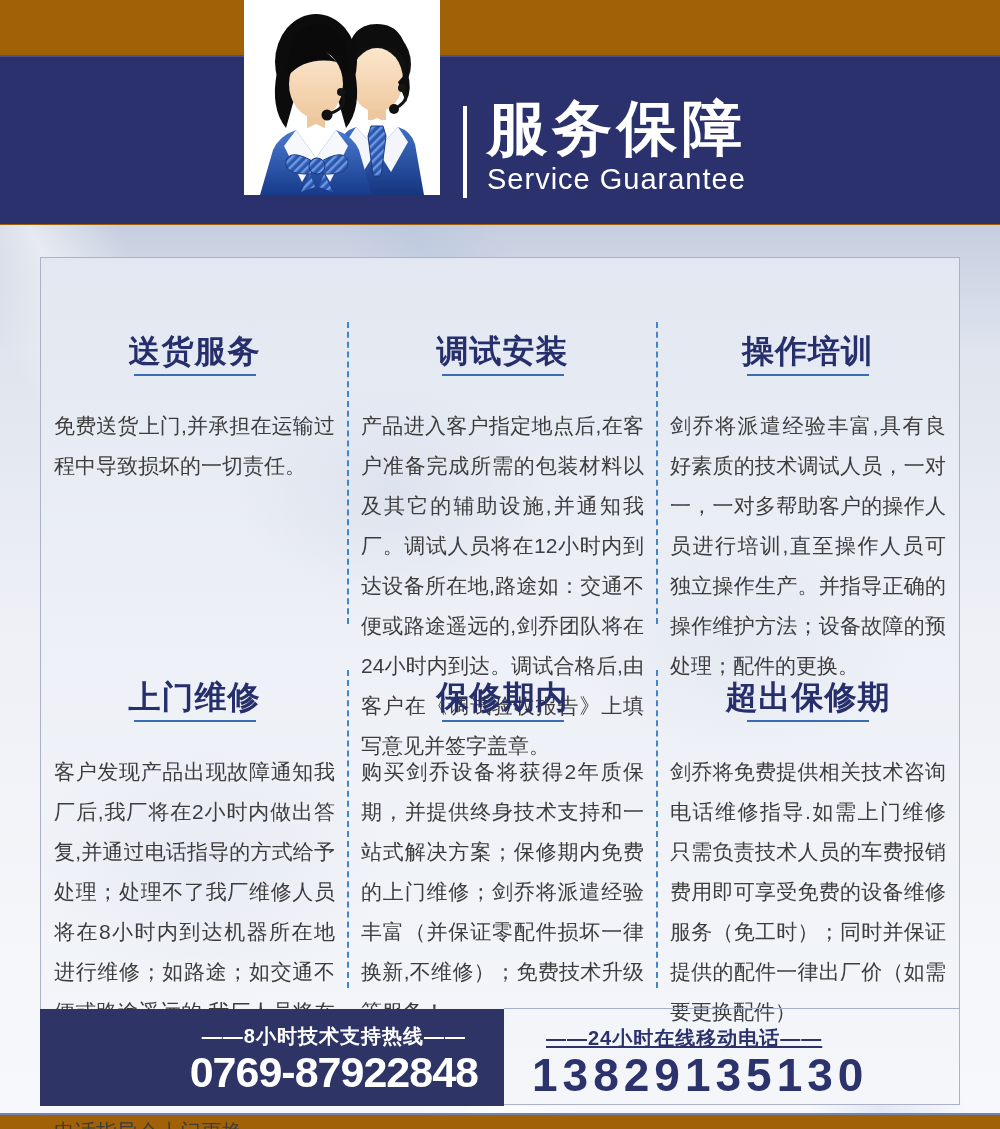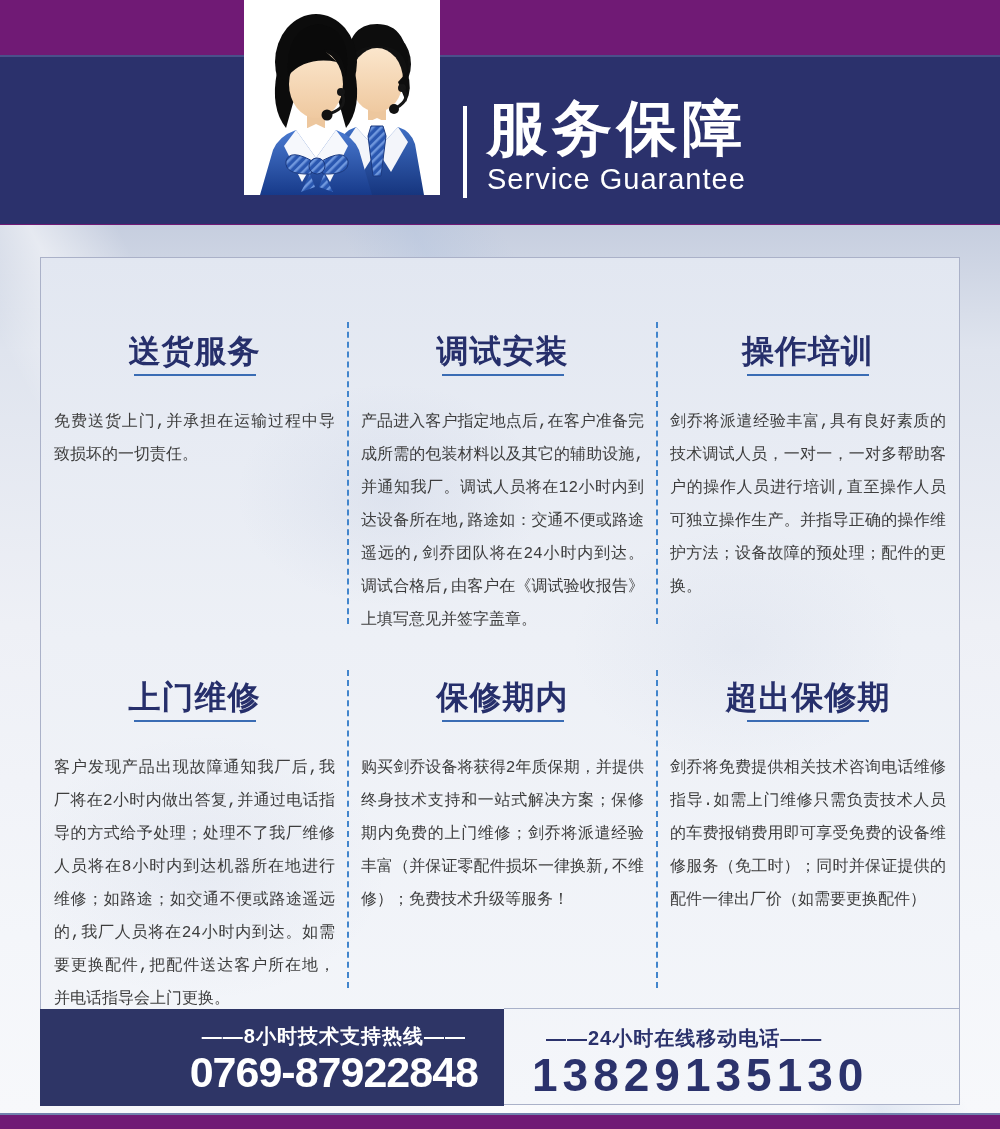--- a/index.html
+++ b/index.html
@@ -1,19 +1,19 @@
 <!DOCTYPE html>
 <html><head>
 <meta charset="utf-8">
 <style>
   * { margin:0; padding:0; box-sizing:border-box; }
   html,body { background:#ffffff; }
   .page {
     position:relative; width:1000px; height:1129px; margin:0 auto;
-    background:#701a75; overflow:hidden;
+    background:#a16207; overflow:hidden;
     font-family:"Liberation Sans","DejaVu Sans",sans-serif;
   }
 
   
   .header-band {
     position:absolute; top:55px; left:0; width:1000px; height:169px;
     background:#2b316c; border-top:2px solid #49508a;
   }
   .avatar-box {
     position:absolute; top:0; left:244px; width:196px; height:195px;
@@ -62,39 +62,38 @@
   .cell.r1.mid::before, .cell.r1.rgt::before { top:64px; height:302px; }
   .cell.r2.mid::before, .cell.r2.rgt::before { top:66px; height:318px; }
 
   .s-title {
     margin-top:74px; text-align:center;
     font-size:32px; font-weight:800; letter-spacing:1px; line-height:38px;
     color:#262f6b;
   }
   .s-underline { width:122px; height:2px; background:#3a6cb4; margin:4px auto 0; }
   .s-body {
-    margin-top:30px; font-size:16px; line-height:33px; color:#3d3d3d;
+    margin-top:30px; font-size:21px; line-height:40px; color:#3d3d3d;
     text-align:justify;
-    font-family:Liberation Mono, monospace;
   }
 
   
   .footer-left {
     position:absolute; left:-1px; top:751px; width:464px; height:97px;
     background:#2e3566; z-index:2;
   }
   .fl-inner { width:max-content; margin:15px 26px 0 auto; text-align:center; color:#ffffff; }
   .f-label { font-size:20px; font-weight:700; letter-spacing:1px; line-height:24px; }
   .f-number { font-size:43px; font-weight:800; letter-spacing:-1px; line-height:46px; margin-top:1px; }
 
   .footer-right {
     position:absolute; left:463px; right:-1px; top:750px; height:98px;
     border-top:1px solid #a9b1c9; padding:17px 0 0 28px; color:#2b326c; z-index:2;
   }
-  .footer-right .f-label { margin-left:14px; }
+  .footer-right .f-label { margin-left:14px;text-decoration:underline; }
   .footer-right .f-number { letter-spacing:5px; font-size:46px; margin-top:2px; }
 
   .bottom-rule {
     position:absolute; top:1113px; left:0; width:1000px; height:2px; background:#7282ae;
   }
 </style>
 </head>
 <body>
 
 <div class="page">

